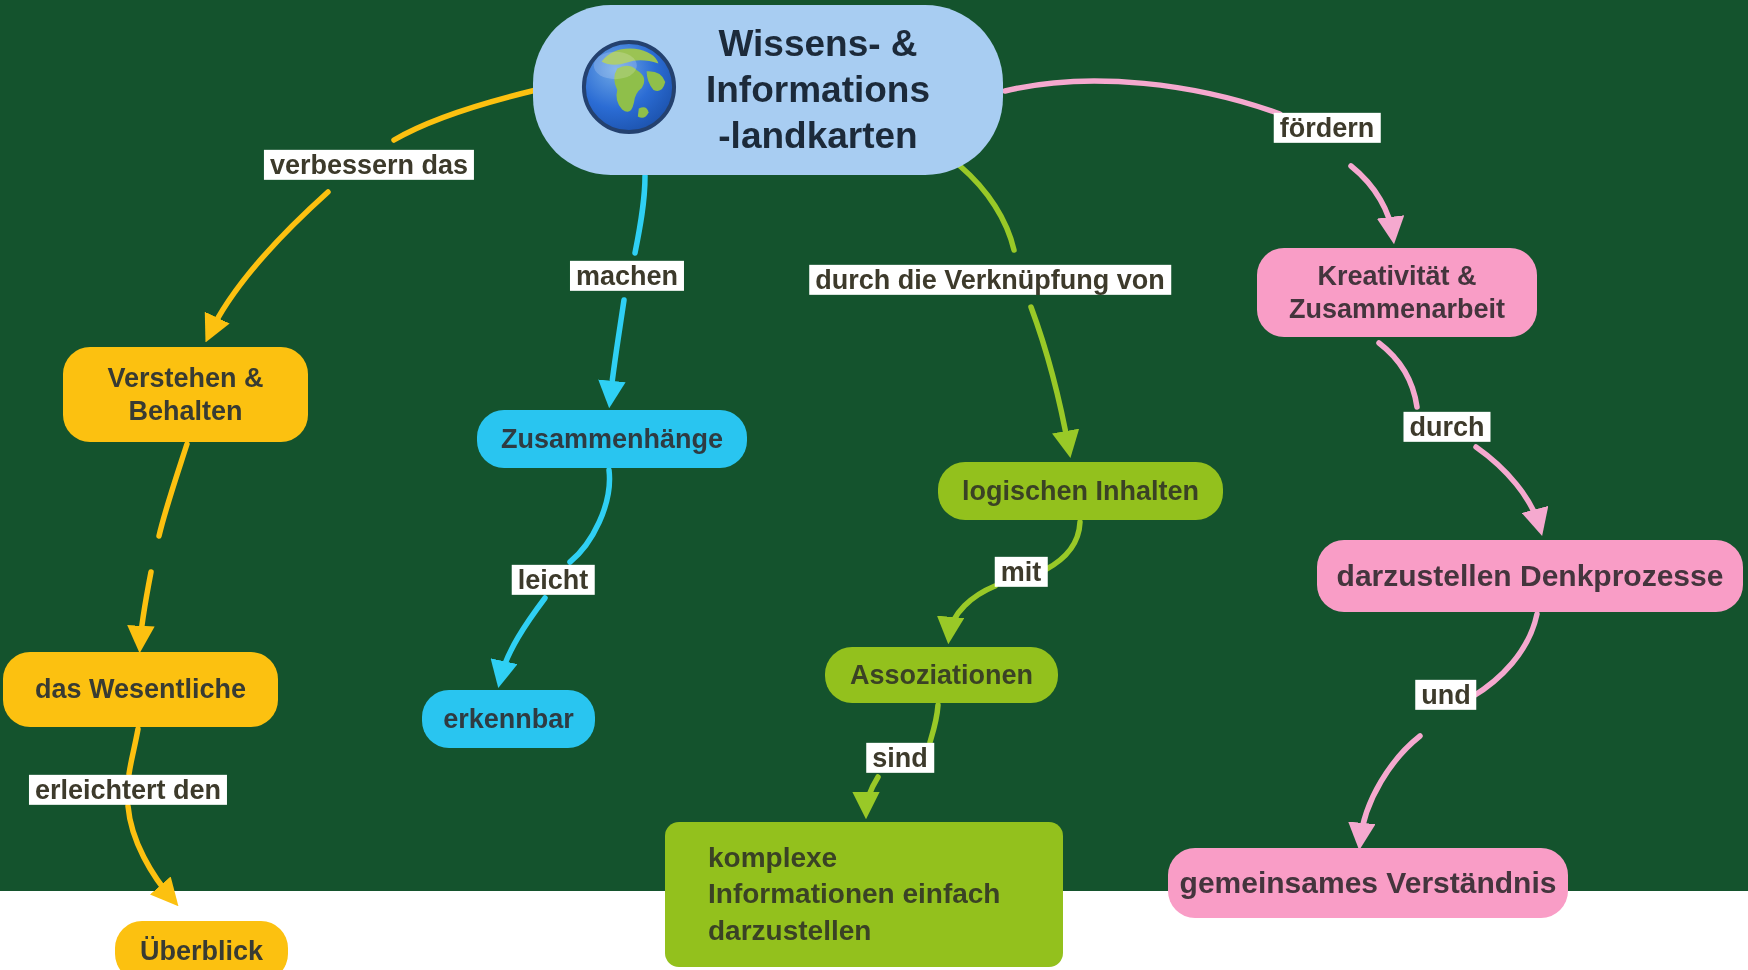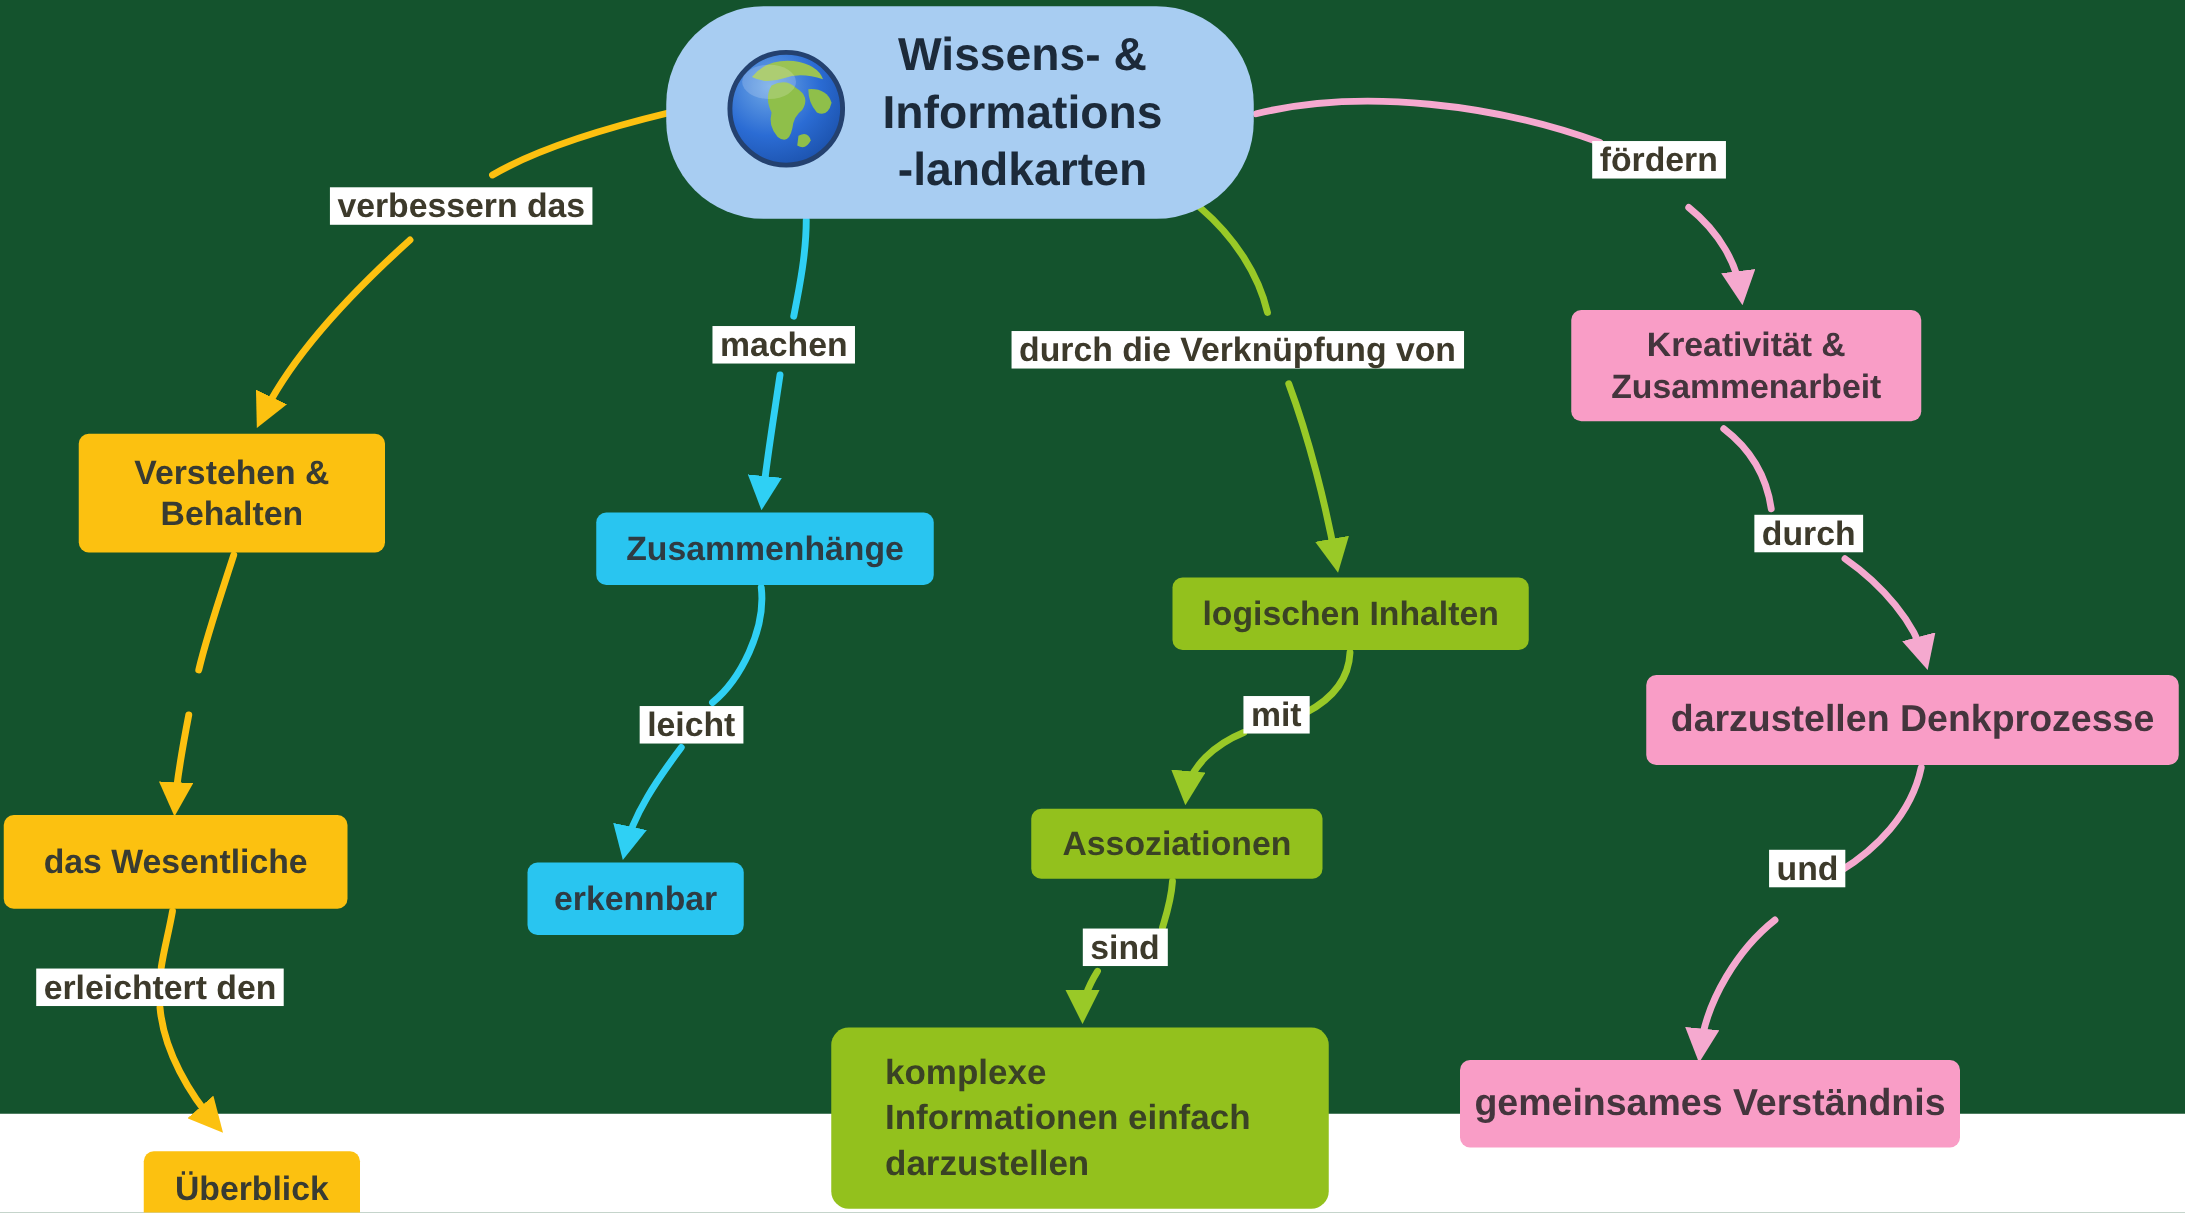--- a/index.html
+++ b/index.html
@@ -13,21 +13,21 @@
 
   .edge{fill:none;stroke-width:5.5;stroke-linecap:round;}
   .edge-yellow{stroke:#FCC110;}
   .edge-cyan{stroke:#2FD0F4;}
   .edge-green{stroke:#99C927;}
   .edge-pink{stroke:#F5A9CF;}
 
   .node{
     position:absolute;display:flex;align-items:center;justify-content:center;
     text-align:center;white-space:pre-line;line-height:1.22;
-    color:#383B33;border-radius:8px;box-sizing:border-box;
+    color:#383B33;border-radius:27px;box-sizing:border-box;
     font-size:27px;
   }
   .node-yellow{background:#FCC110;}
   .node-cyan{background:#29C5F0;color:#2F3B42;}
   .node-green{background:#93C11D;color:#3A4225;}
   .node-pink{background:#F99DC6;color:#44353D;}
 
   .central{
     position:absolute;left:533px;top:5px;width:470px;height:170px;
     background:#A8CDF2;border-radius:78px;

